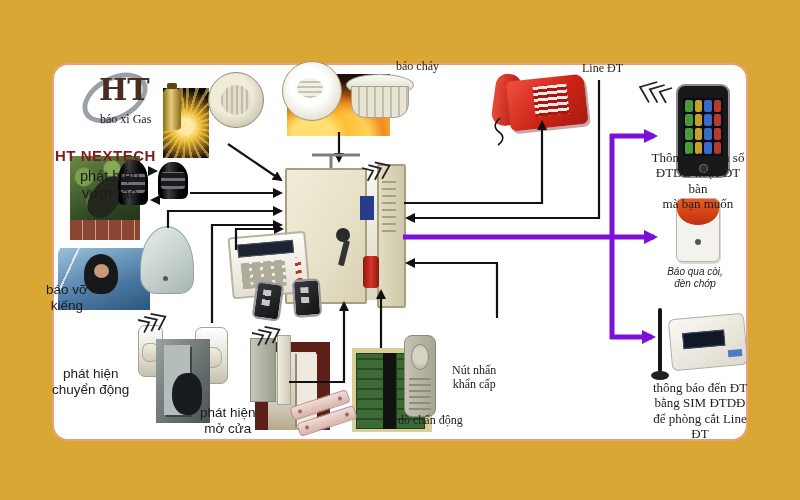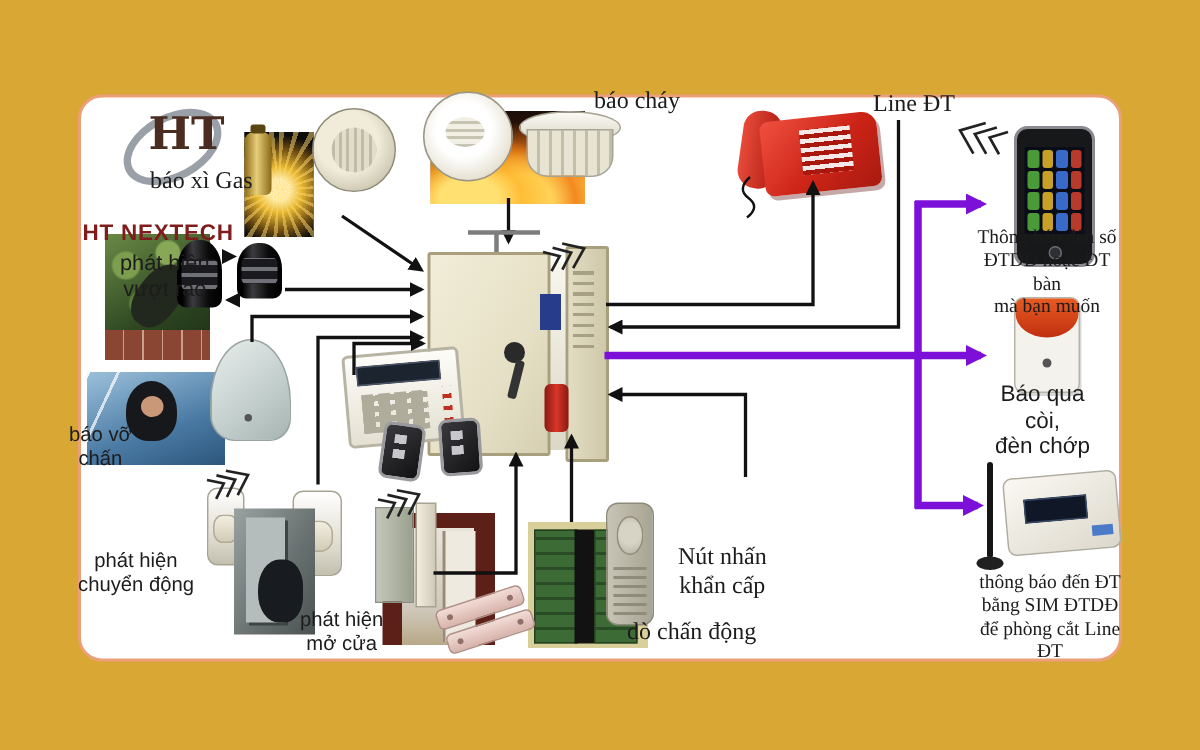--- a/index.html
+++ b/index.html
@@ -3,21 +3,21 @@
 <meta charset="utf-8">
 <style>
   html,body{margin:0;padding:0;}
   #stage{position:relative;width:800px;height:500px;background:var(--bg-gold,#d9a733);
          font-family:"Liberation Sans",sans-serif;overflow:hidden;}
   .abs{position:absolute;}
   #canvas{left:52px;top:63px;width:692px;height:374px;background:#fff;border:2px solid #eba079;
           border-radius:16px;}
   .lbl{color:#1c1c1c;line-height:1.18;text-align:center;z-index:60;}
   .sans{font-family:"Liberation Sans",sans-serif;font-size:13.5px;}
-  .serif{font-family:"Liberation Serif",serif;font-size:16px;}
+  .serif{font-family:"Liberation Serif",serif;font-size:12px;}
   #svg-lines{left:0;top:0;z-index:50;pointer-events:none;}
   .blk{stroke:#111;stroke-width:2.2;fill:none;}
   .thin{stroke:#111;stroke-width:1.6;fill:none;}
   .pur{stroke:var(--accent-purple,#7c10d8);stroke-width:5;fill:none;}
   .chev{stroke:#222;stroke-width:1.8;fill:none;}
   .gray-rod{stroke:#7d7d7d;stroke-width:3;fill:none;}
 
   
   #logo-swoosh{left:80px;top:76px;width:60px;height:34px;border:5px solid #9aa0a8;border-radius:50%;
                transform:rotate(-28deg);}
@@ -157,21 +157,21 @@
   #window-photo .sh{position:absolute;top:5px;width:27px;height:74px;background:
      repeating-linear-gradient(0deg,transparent 0 8px,#2a4c24 8px 10px),#3d6b35;border:1px solid #24401e;}
   #window-photo .sh.l{left:4px;} #window-photo .sh.r{left:44px;}
   #window-photo .gap{position:absolute;left:31px;top:5px;width:13px;height:76px;background:#121212;}
   #vib-sensor{left:404px;top:335px;width:30px;height:80px;z-index:8;
      background:linear-gradient(90deg,#c8c4b5,#a8a494);border:1px solid #8e8a7a;border-radius:8px;}
   #vib-sensor:before{content:"";position:absolute;left:6px;top:8px;width:18px;height:26px;border-radius:50%;
      background:radial-gradient(circle at 50% 45%,#d8d4c5 0 40%,#b0ac9c);box-shadow:inset 0 0 0 1px #908c7c;}
   #vib-sensor:after{content:"";position:absolute;left:4px;bottom:6px;width:22px;height:34px;
      background:repeating-linear-gradient(0deg,#908c7c 0 2px,transparent 2px 6px);}
-  #vib-label{left:398px;top:413px;margin-left:20px;}
+  #vib-label{left:398px;top:413px;}
 
   #panic-btn{left:458px;top:320px;width:54px;height:52px;z-index:8;
      background:linear-gradient(135deg,#e04632,#b81e10 60%,#8e140a);border:2px solid #7a0e06;border-radius:3px;}
   #panic-btn .fire{position:absolute;left:0;top:5px;width:100%;text-align:center;
      font-size:8px;font-weight:bold;color:#3c0a04;letter-spacing:2px;}
   #panic-btn .bar{position:absolute;left:7px;top:18px;width:40px;height:9px;background:#1a1a1a;
      box-shadow:inset 0 0 0 1px #d8d8d8;}
   #panic-btn .txt{position:absolute;left:7px;top:31px;width:40px;height:10px;
      background:repeating-linear-gradient(0deg,#f0c8c0 0 1px,transparent 1px 3px);opacity:.8;}
   #panic-label{left:452px;top:363px;}
@@ -188,21 +188,21 @@
   #mobile .scr i:nth-child(4n+3){background:#3a6ac8;} #mobile .scr i:nth-child(4n+4){background:#b83a2a;}
   #mobile .home{position:absolute;left:21px;bottom:3px;width:9px;height:9px;border-radius:50%;background:#2e3034;
      box-shadow:inset 0 0 0 1px #6a6a70;}
   #mobile-label{left:648px;top:150px;width:100px;font-size:13px;}
 
   #siren{left:676px;top:198px;width:42px;height:62px;background:#f4f2ec;border:1px solid #b8b4a8;
      border-radius:6px;z-index:8;box-shadow:1px 2px 0 rgba(0,0,0,.15);}
   #siren .top{position:absolute;left:0;top:0;width:100%;height:26px;background:linear-gradient(#e85a20,#c03010);
      border-radius:5px 5px 50% 50%/5px 5px 16px 16px;}
   #siren .dot{position:absolute;left:18px;top:40px;width:6px;height:6px;border-radius:50%;background:#555;}
-  #siren-label{left:655px;top:254px;width:80px;font-size:15px;}
+  #siren-label{left:655px;top:266px;width:80px;font-size:10px;font-style:italic;}
 
   #gsm-box{left:670px;top:316px;width:74px;height:50px;transform:rotate(-5deg);z-index:8;
      background:linear-gradient(150deg,#faf8f2,#dcd8cc);border:1px solid #b0aca0;border-radius:6px;}
   #gsm-box .scr{position:absolute;left:12px;top:14px;width:42px;height:16px;background:#101828;
      box-shadow:inset 0 0 0 1px #3a4a66;}
   #gsm-box .tag{position:absolute;right:4px;bottom:8px;width:14px;height:7px;background:#4a7ac8;}
   #gsm-ant{left:658px;top:308px;width:4px;height:64px;background:#151515;border-radius:2px;z-index:9;}
   #gsm-ant:after{content:"";position:absolute;left:-7px;bottom:-8px;width:18px;height:9px;background:#202020;border-radius:50%;}
   #gsm-label{left:648px;top:380px;width:104px;font-size:13px;}
 </style>
@@ -266,21 +266,21 @@
   <div id="beam-1" class="abs beam"></div>
   <div id="beam-2" class="abs beam"></div>
 
   <div id="glass-photo" class="abs">
     <div class="head"></div>
     <div class="face"></div>
   </div>
   <div id="glassbreak-sensor" class="abs"></div>
   <div id="glass-label" class="abs lbl sans">
     <div>báo vỡ</div>
-    <div>chấn</div>
+    <div>kiếng</div>
   </div>
 
   <div id="pir-1" class="abs pir"></div>
   <div id="burglar-photo" class="abs">
     <div class="cab"></div>
     <div class="fig"></div>
   </div>
   <div id="pir-2" class="abs pir"></div>
   <div id="motion-label" class="abs lbl sans">
     <div>phát hiện</div>

